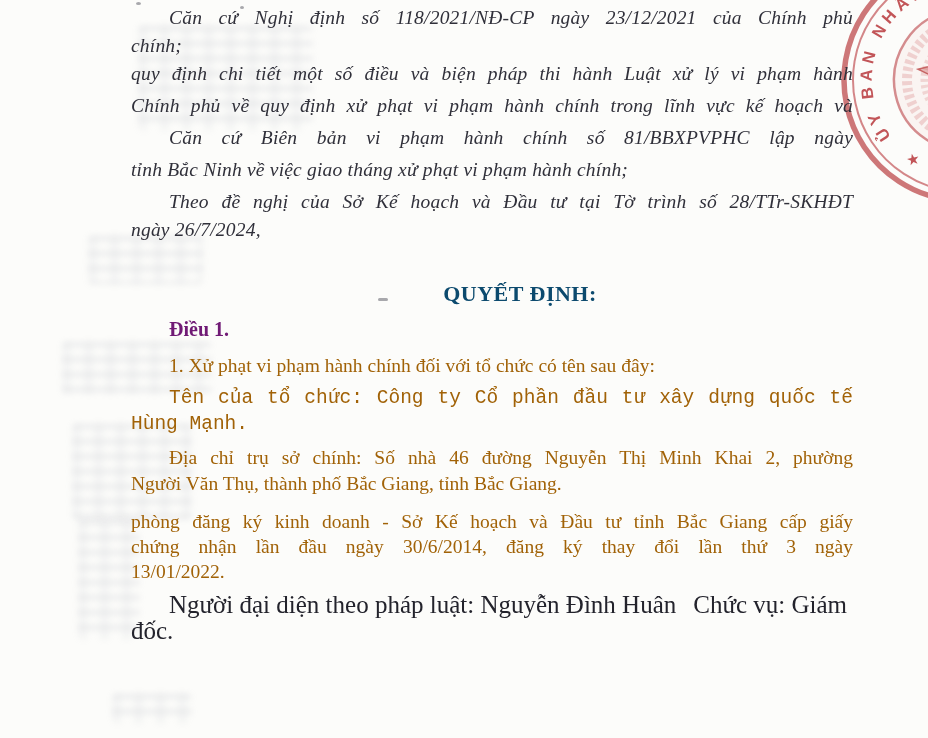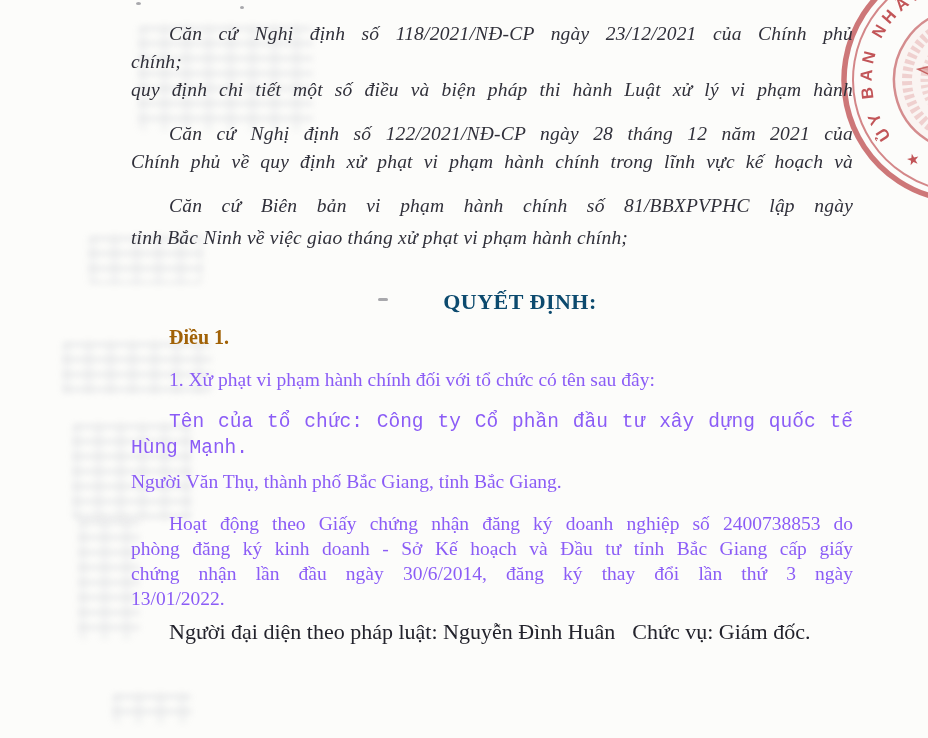--- a/index.html
+++ b/index.html
@@ -19,50 +19,50 @@
   .para{font-size:19.5px;}
   .preamble{
     font-style:italic;
     color:#30303a;
     line-height:28px;
   }
   .preamble .line{letter-spacing:.2px;}
   .p2,.p3,.p4,.p5{margin-top:4px;}
   .line{text-align:justify;text-align-last:left;white-space:normal;}
   .line.just{text-align-last:justify;}
-  .line.first{text-indent:38px;margin-top:16px;}
+  .line.first{text-indent:38px;}
   .decision-heading{
     margin:34px 0 0 0;
     font-size:22px;
     font-weight:bold;
     line-height:31px;
     text-align:center;
     transform:translateX(28px);
     letter-spacing:.5px;
     color:#0c4a6e;
   }
   .article-label{
     margin:7px 0 0 0;
     font-size:20px;
     font-weight:bold;
     line-height:27px;
     text-indent:38px;
-    color:#a16207;
+    color:#701a75;
   }
   .clause{
-    color:#8b5cf6;
+    color:#a16207;
     line-height:26px;
   }
   .c1{margin-top:10px;}
   .c2{margin-top:6px;font-family:Liberation Mono, monospace;}
   .c3{margin-top:8px;}
   .c4{margin-top:12px;line-height:25px;}
   .rep-line{
     margin:8px 0 0 0;
-    font-size:22px;
+    font-size:25px;
     line-height:26px;
     text-indent:38px;
     color:#23232c;
   }
   .rep-position{margin-left:17px;}
   
   .seal{position:absolute;left:815px;top:-70px;width:300px;height:300px;pointer-events:none;}
   
   .artifact{
     position:absolute;
@@ -114,45 +114,48 @@
   </svg>
 
   <div class="content">
 
     <div class="para preamble p1">
         <div class="line first just">Căn cứ Nghị định số 118/2021/NĐ-CP ngày 23/12/2021 của Chính phủ</div>
         <div class="line">chính;</div>
         <div class="line just">quy định chi tiết một số điều và biện pháp thi hành Luật xử lý vi phạm hành</div>
       </div>
     <div class="para preamble p2">
-        <div class="line first just">Căn cứ Nghị định số 122/2021/NĐ-CP ngày 28 tháng 12 năm 2021 của</div>
         <div class="line just">Chính phủ về quy định xử phạt vi phạm hành chính trong lĩnh vực kế hoạch và</div>
       </div>
     <div class="para preamble p3">
         <div class="line first just">Căn cứ Biên bản vi phạm hành chính số 81/BBXPVPHC lập ngày</div>
       </div>
     <div class="para preamble p4">
         <div class="line">tỉnh Bắc Ninh về việc giao tháng xử phạt vi phạm hành chính;</div>
+      </div>
+    <div class="para preamble p5">
+        <div class="line first just">Theo đề nghị của Sở Kế hoạch và Đầu tư tại Tờ trình số 28/TTr-SKHĐT</div>
+        <div class="line">ngày 26/7/2024,</div>
       </div>
 
     <h2 class="decision-heading">QUYẾT ĐỊNH:</h2>
 
     <p class="article-label">Điều 1.</p>
 
     <div class="para clause c1">
         <div class="line first">1. Xử phạt vi phạm hành chính đối với tổ chức có tên sau đây:</div>
       </div>
     <div class="para clause c2">
         <div class="line first">Tên của tổ chức: Công ty Cổ phần đầu tư xây dựng quốc tế Hùng Mạnh.</div>
       </div>
     <div class="para clause c3">
+        <div class="line first just">Địa chỉ trụ sở chính: Số nhà 46 đường Nguyễn Thị Minh Khai 2, phường</div>
         <div class="line">Người Văn Thụ, thành phố Bắc Giang, tỉnh Bắc Giang.</div>
       </div>
     <div class="para clause c4">
-        <div class="line first just">Hoạt động theo Giấy chứng nhận đăng ký doanh nghiệp số 2400738853 do</div>
         <div class="line just">phòng đăng ký kinh doanh - Sở Kế hoạch và Đầu tư tỉnh Bắc Giang cấp giấy</div>
         <div class="line just">chứng nhận lần đầu ngày 30/6/2014, đăng ký thay đổi lần thứ 3 ngày</div>
         <div class="line">13/01/2022.</div>
       </div>
 
     <p class="rep-line"><span>Người đại diện theo pháp luật: Nguyễn Đình Huân</span><span class="rep-position">Chức vụ: Giám đốc.</span></p>
 
   </div>
 </div>
 

